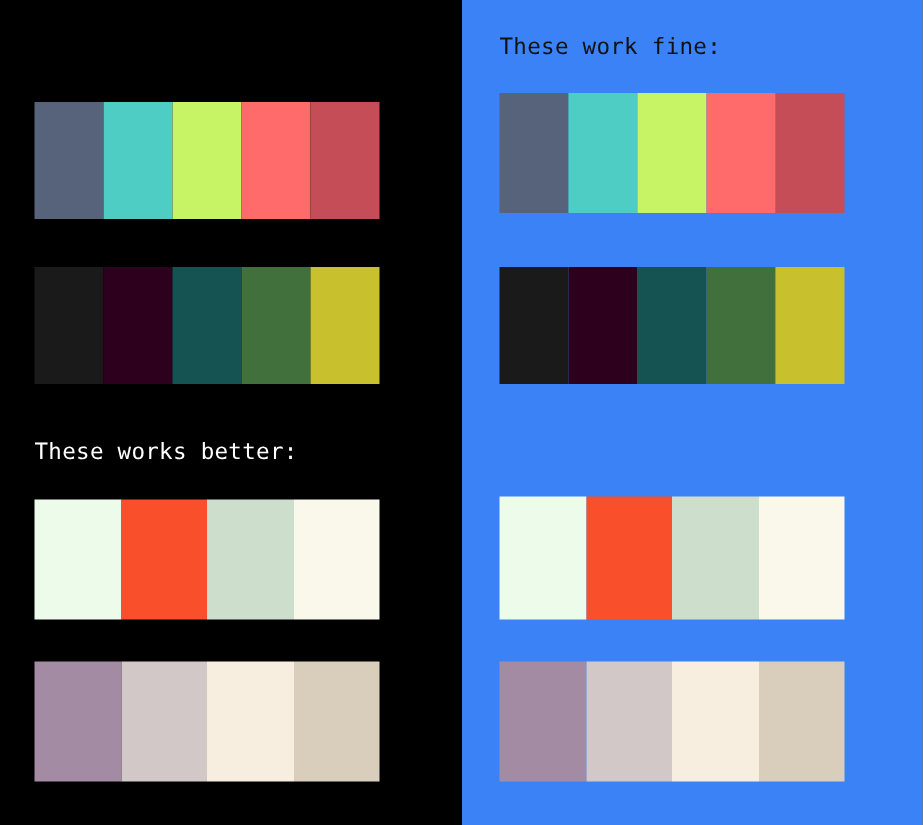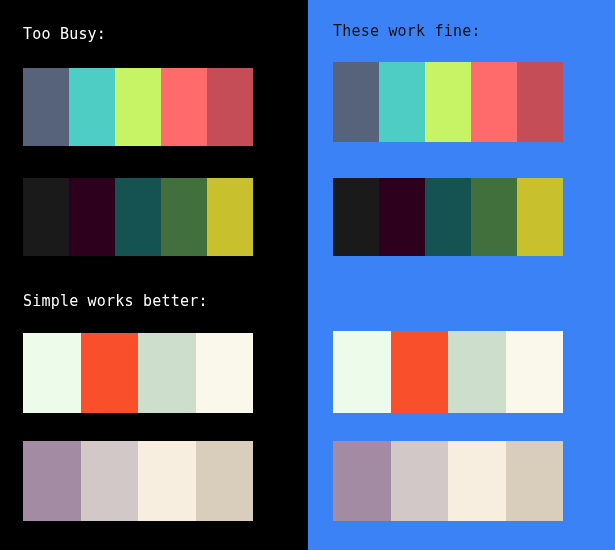--- a/index.html
+++ b/index.html
@@ -47,39 +47,38 @@
   #pal-l3{left:25px;top:331px;width:230px;height:82px;}
   #pal-l4{left:25px;top:441px;width:230px;height:80px;}
 </style>
 </head>
 <body style="background: rgb(232, 232, 232);">
 
 <div id="root">
 
   <div class="panel" id="panel-dark" style="background: rgb(0, 0, 0);">
 
-    <div class="section-title title-on-dark" id="title-too-busy" style="color: rgb(255, 255, 255);">Too Busy:</div>
 
     <div class="palette" id="pal-d1">
       <div class="swatch" style="background: rgb(86, 99, 122);"></div>
       <div class="swatch" style="background: rgb(78, 205, 196);"></div>
       <div class="swatch" style="background: rgb(199, 244, 100);"></div>
       <div class="swatch" style="background: rgb(255, 107, 107);"></div>
       <div class="swatch" style="background: rgb(196, 77, 88);"></div>
     </div>
 
     <div class="palette" id="pal-d2">
       <div class="swatch" style="background: rgb(26, 26, 26);"></div>
       <div class="swatch" style="background: rgb(45, 0, 30);"></div>
       <div class="swatch" style="background: rgb(21, 82, 82);"></div>
       <div class="swatch" style="background: rgb(66, 112, 60);"></div>
       <div class="swatch" style="background: rgb(201, 192, 46);"></div>
     </div>
 
-    <div class="section-title title-on-dark" id="title-simple" style="color: rgb(255, 255, 255);">Simple works better:</div>
+    <div class="section-title title-on-dark" id="title-simple" style="color: rgb(255, 255, 255);">These works better:</div>
 
     <div class="palette" id="pal-d3">
       <div class="swatch" style="background: rgb(237, 251, 235);"></div>
       <div class="swatch" style="background: rgb(249, 80, 43);"></div>
       <div class="swatch" style="background: rgb(205, 222, 205);"></div>
       <div class="swatch" style="background: rgb(249, 248, 234);"></div>
     </div>
 
     <div class="palette" id="pal-d4">
       <div class="swatch" style="background: rgb(163, 139, 163);"></div>

